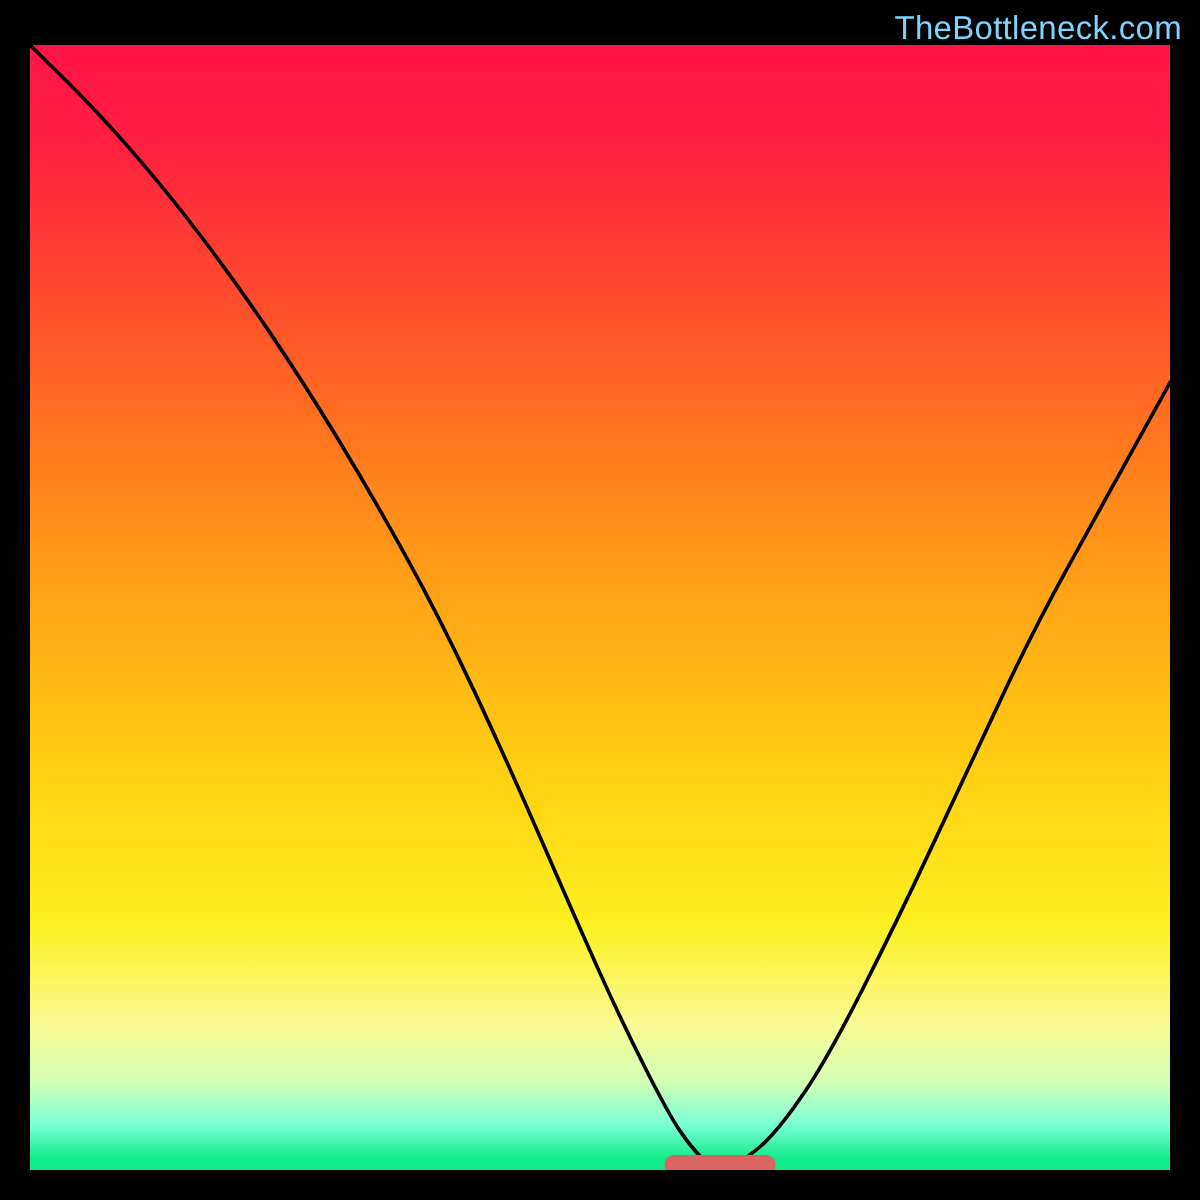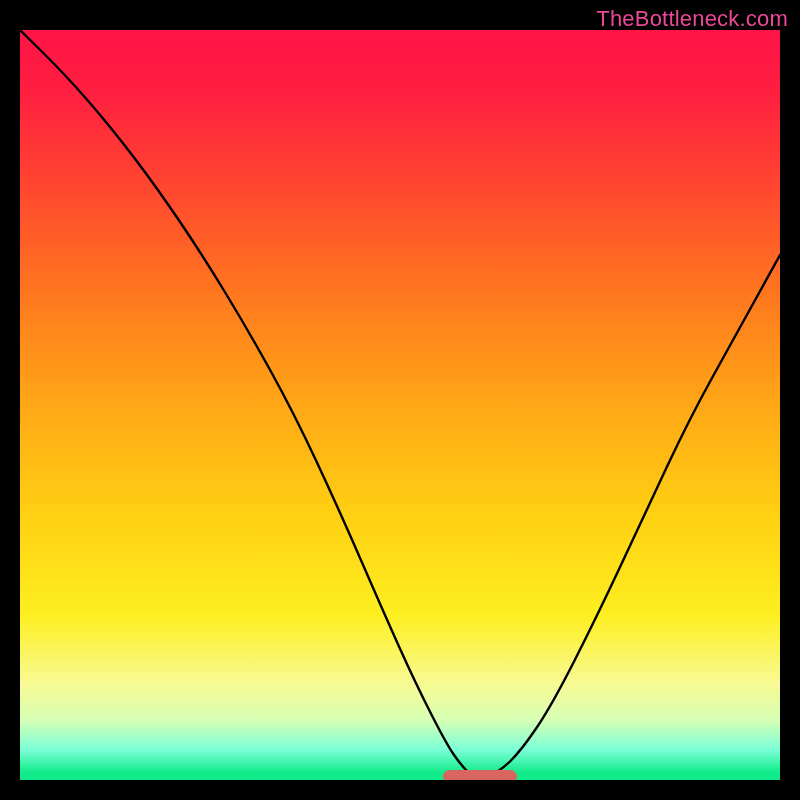--- a/index.html
+++ b/index.html
@@ -14,21 +14,21 @@
   .frame {
     position: relative;
     width: 800px;
     height: 800px;
     background: #000;
   }
   .watermark {
     position: absolute;
     top: 6px;
     right: 12px;
-    color: #ec4899;
+    color: #7dd3fc;
     font-size: 22px;
     letter-spacing: 0.2px;
     z-index: 10;
     text-align: center;
   }
   .plot-area {
     position: absolute;
     left: 20px;
     top: 30px;
     width: 760px;

